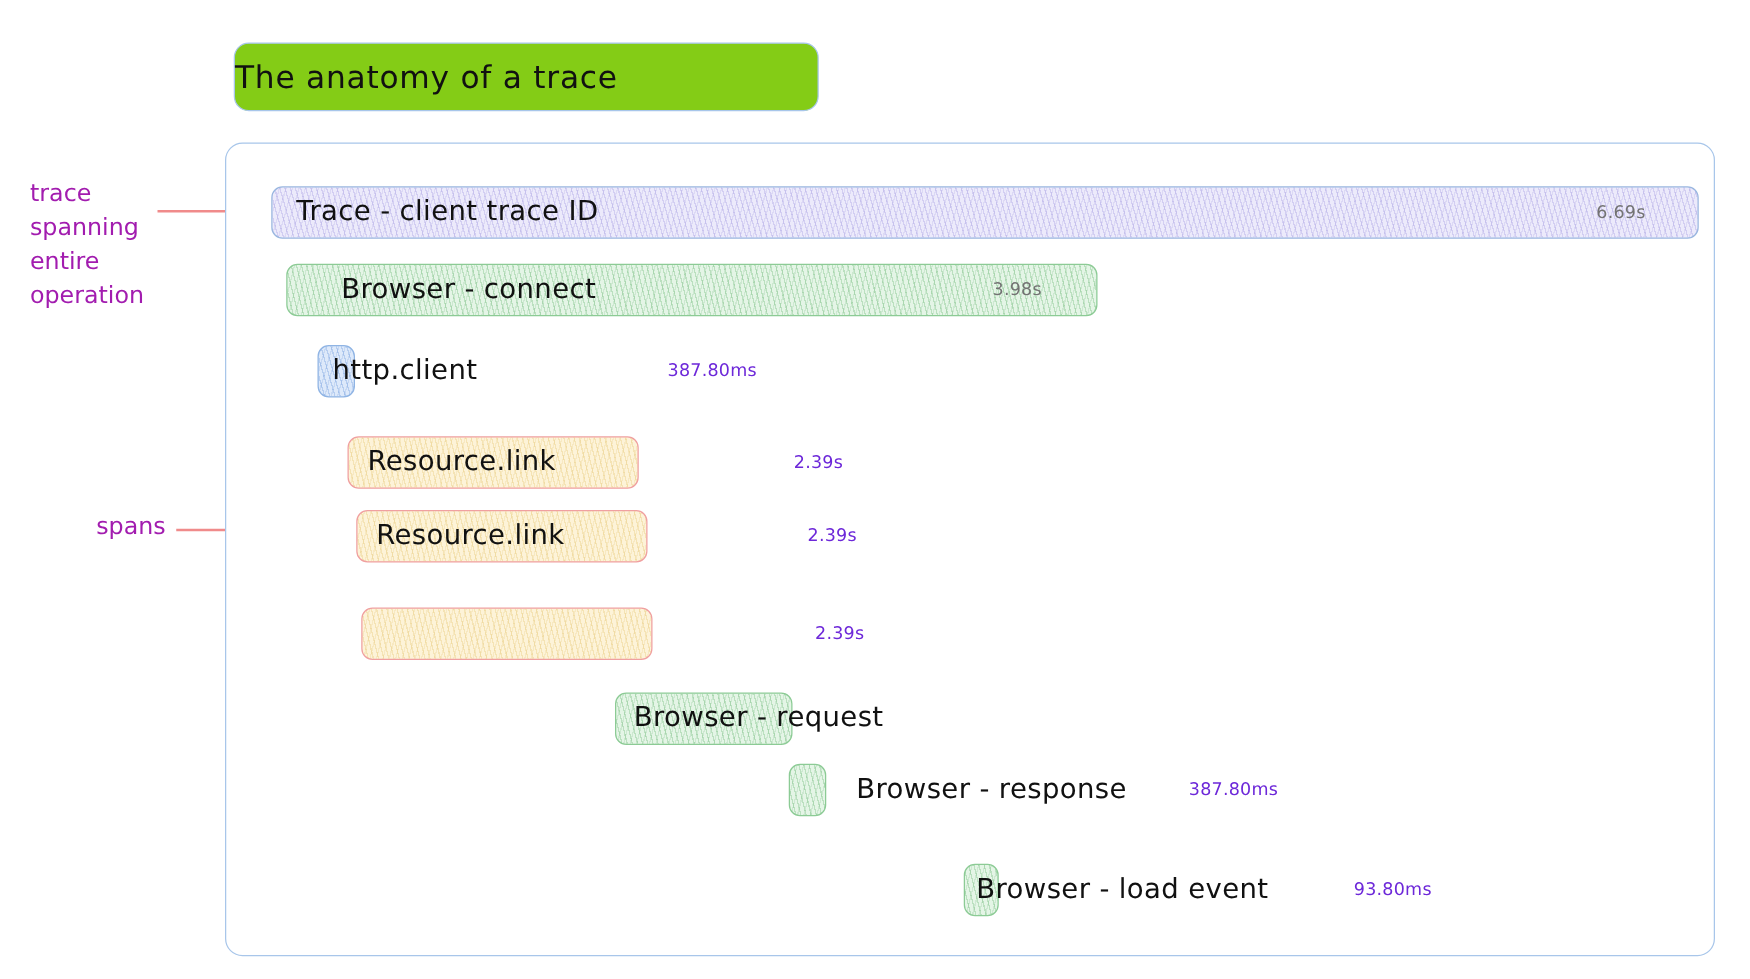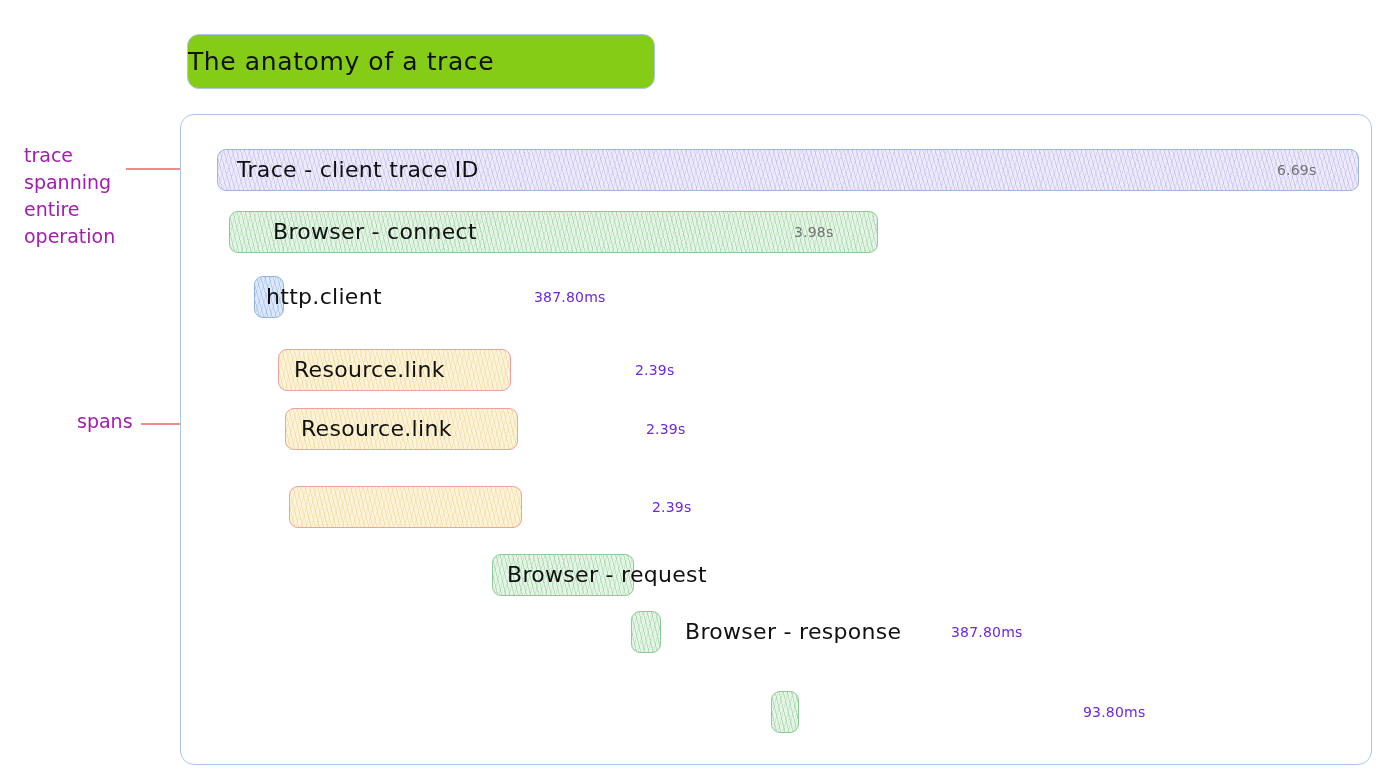--- a/index.html
+++ b/index.html
@@ -205,15 +205,16 @@
       <div class="span-bar fill-green" style="left: 311px; width: 142px;"></div>
       <div class="span-label" style="left: 326px;">Browser - request</div>
     </div>
     <div class="span-row" style="left: 0px; top: 496px; width: 100%;">
       <div class="span-bar fill-green" style="left: 450px; width: 30px;"></div>
       <div class="span-label" style="left: 460px; margin-left: 44px;">Browser - response</div>
       <div class="span-duration" style="left: 770px;">387.80ms</div>
     </div>
     <div class="span-row" style="left: 0px; top: 576px; width: 100%;">
       <div class="span-bar fill-green" style="left: 590px; width: 28px;"></div>
+      <div class="span-label" style="left: 600px;">Browser - load event</div>
       <div class="span-duration" style="left: 902px;">93.80ms</div>
     </div>
   </div>
 
 </body></html>

